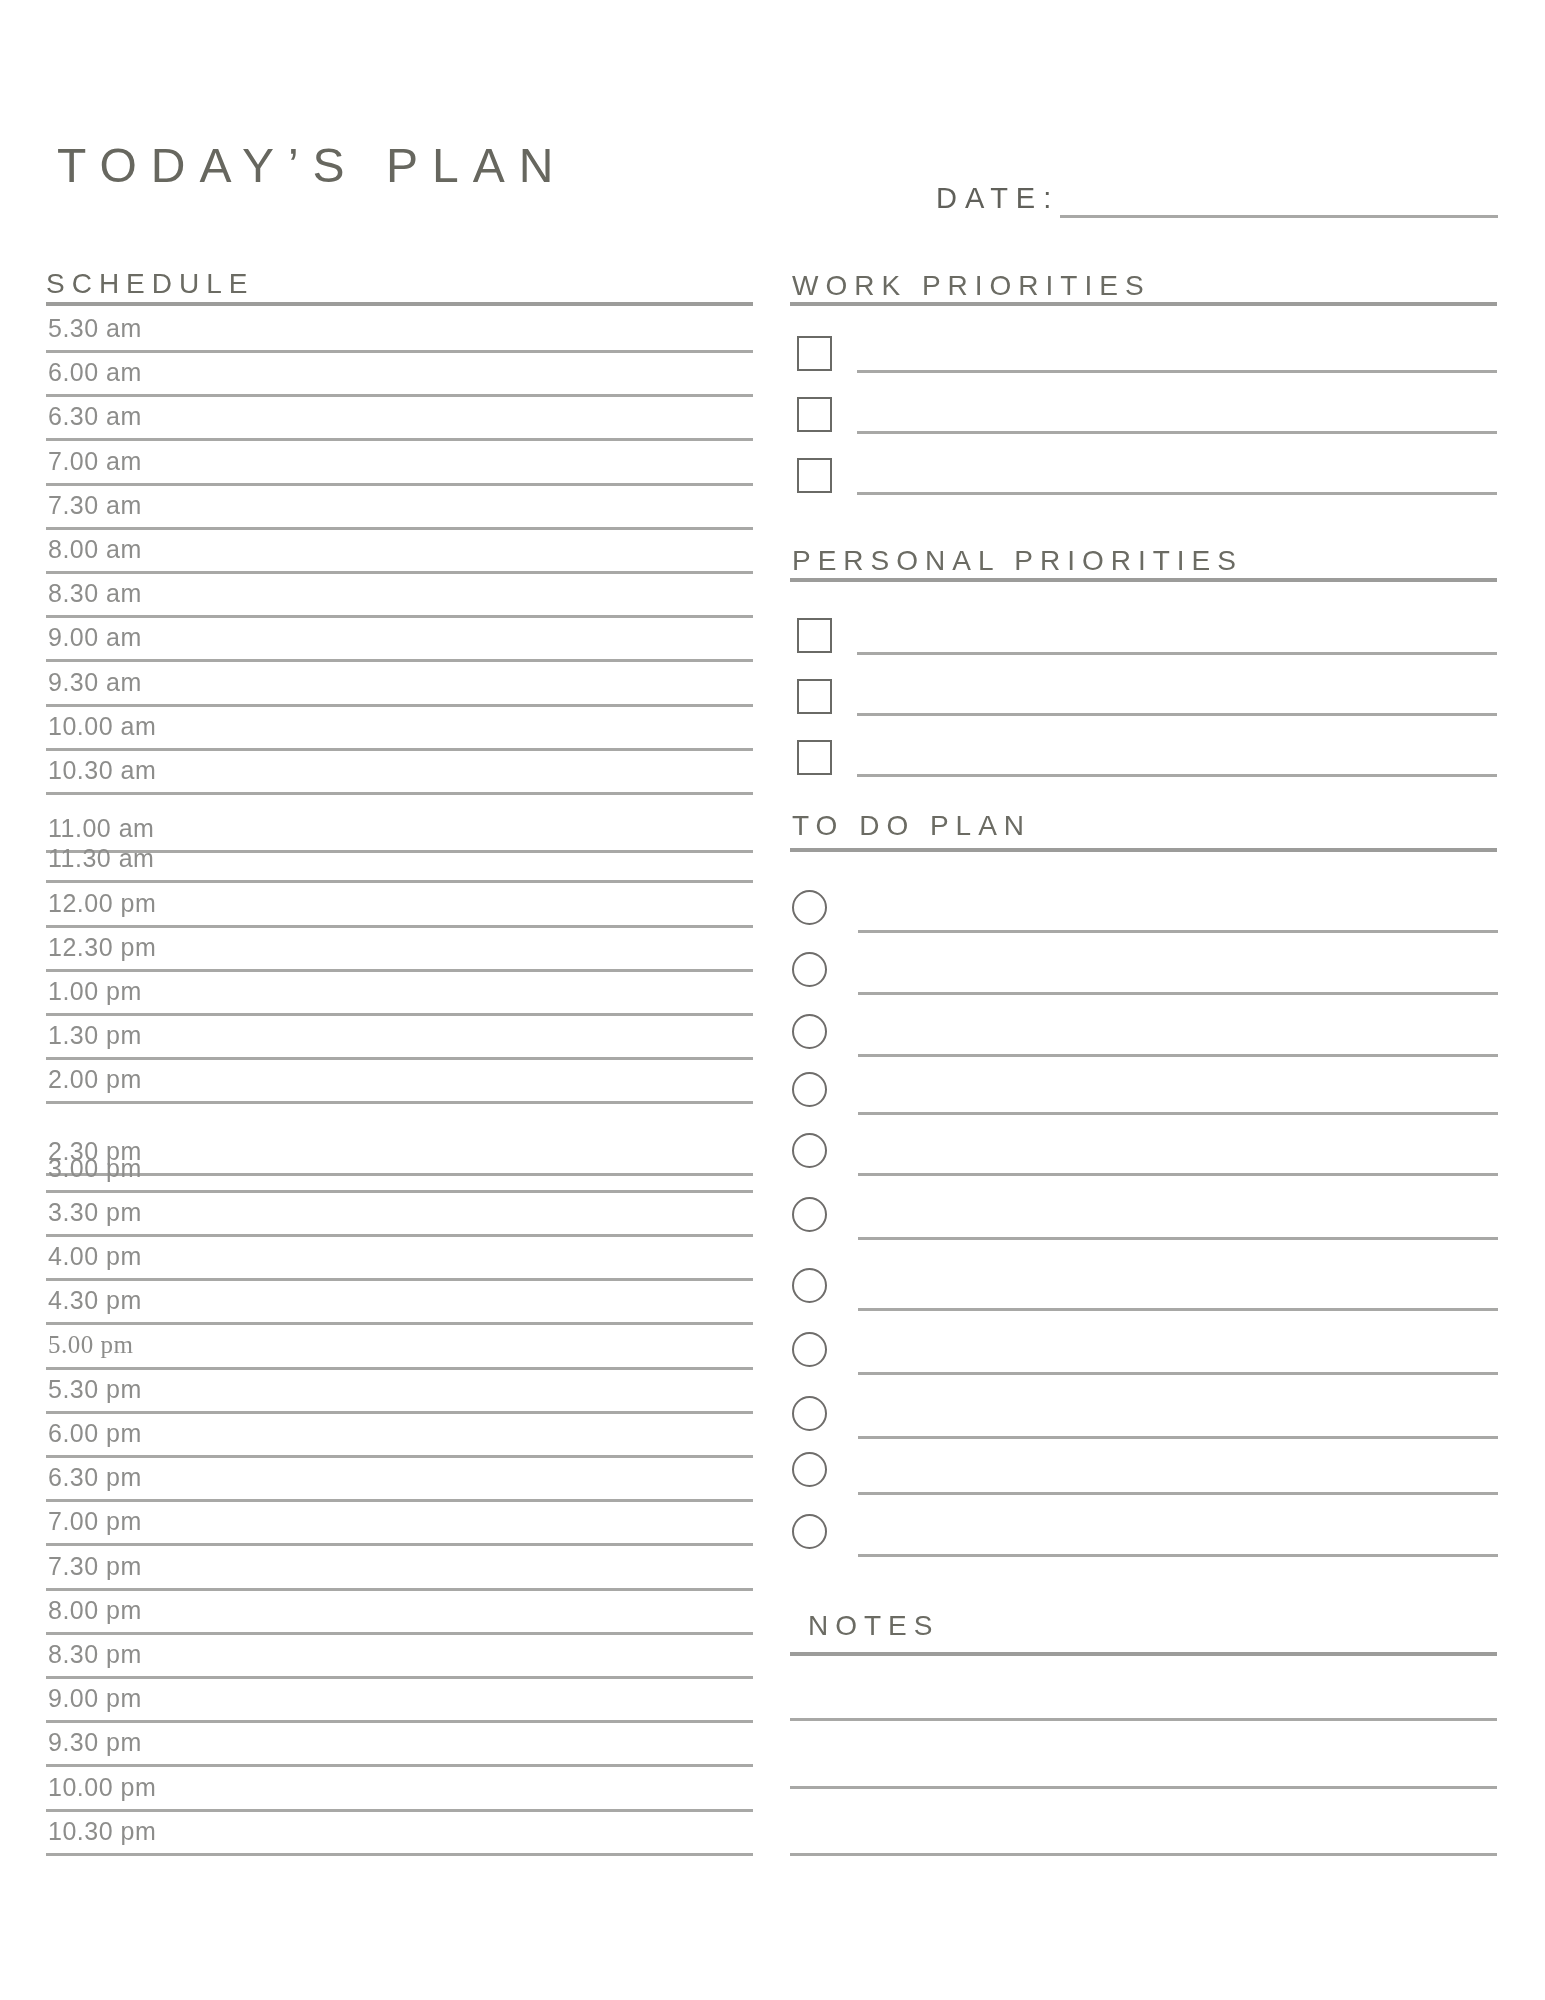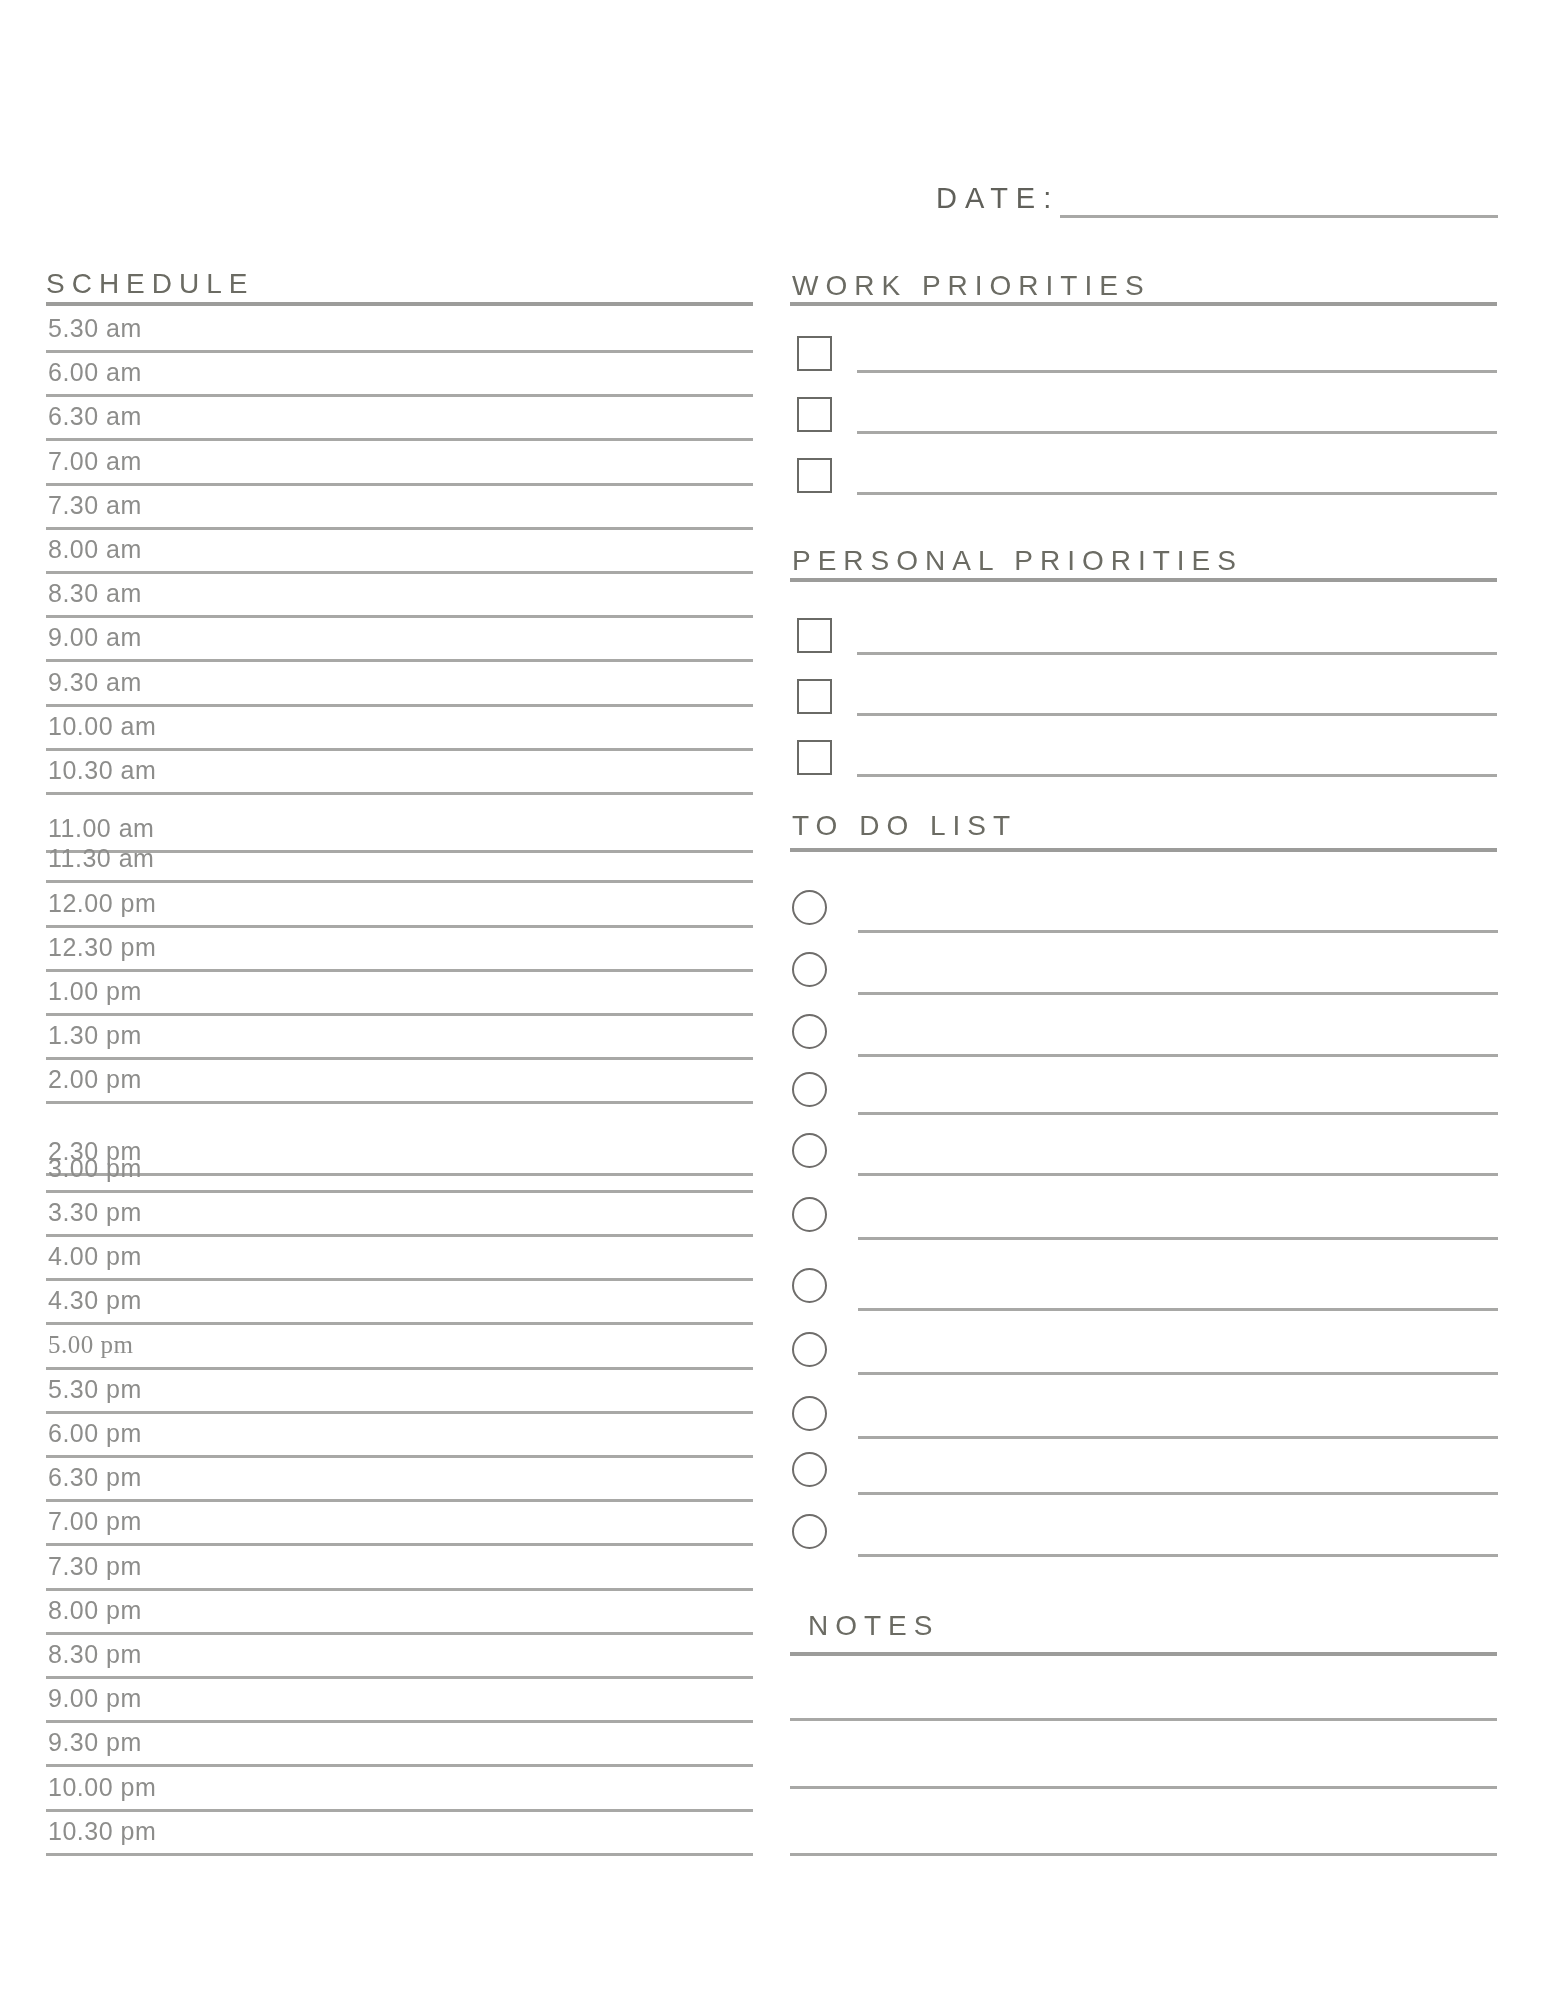--- a/index.html
+++ b/index.html
@@ -53,20 +53,21 @@
     position:absolute;left:0;top:1918px;width:1545px;
     text-align:center;font-size:34px;color:#73736c;
     letter-spacing:0.5px;
   }
 </style>
 </head>
 <body>
 
 <div class="page">
 
+  <h1 class="title">TODAY’S PLAN</h1>
 
   <span class="date-label">DATE:</span>
   <div class="date-line"></div>
 
   <h2 class="sec-head" style="left:46px;top:268px;">SCHEDULE</h2>
   <div class="rule" style="left:46px;top:302px;width:707px;"></div>
   <div>
       <div class="srow" style="top: 308px;">
         <span class="stime">5.30 am</span>
       </div>
@@ -189,21 +190,21 @@
   <div class="rule" style="left:790px;top:578px;width:707px;"></div>
   <div>
       <div class="cbox" style="top: 618px;"></div>
       <div class="wline" style="top: 652px; left: 857px; width: 640px;"></div>
       <div class="cbox" style="top: 679px;"></div>
       <div class="wline" style="top: 713px; left: 857px; width: 640px;"></div>
       <div class="cbox" style="top: 740px;"></div>
       <div class="wline" style="top: 774px; left: 857px; width: 640px;"></div>
     </div>
 
-  <h2 class="sec-head" style="left:792px;top:810px;">TO DO LIST</h2>
+  <h2 class="sec-head" style="left:792px;top:810px;">TO DO PLAN</h2>
   <div class="rule" style="left:790px;top:848px;width:707px;"></div>
   <div>
       <div class="circ" style="top: 890px;"></div>
       <div class="wline" style="top: 930px; left: 858px; width: 640px;"></div>
       <div class="circ" style="top: 952px;"></div>
       <div class="wline" style="top: 992px; left: 858px; width: 640px;"></div>
       <div class="circ" style="top: 1014px;"></div>
       <div class="wline" style="top: 1054px; left: 858px; width: 640px;"></div>
       <div class="circ" style="top: 1072px;"></div>
       <div class="wline" style="top: 1112px; left: 858px; width: 640px;"></div>

